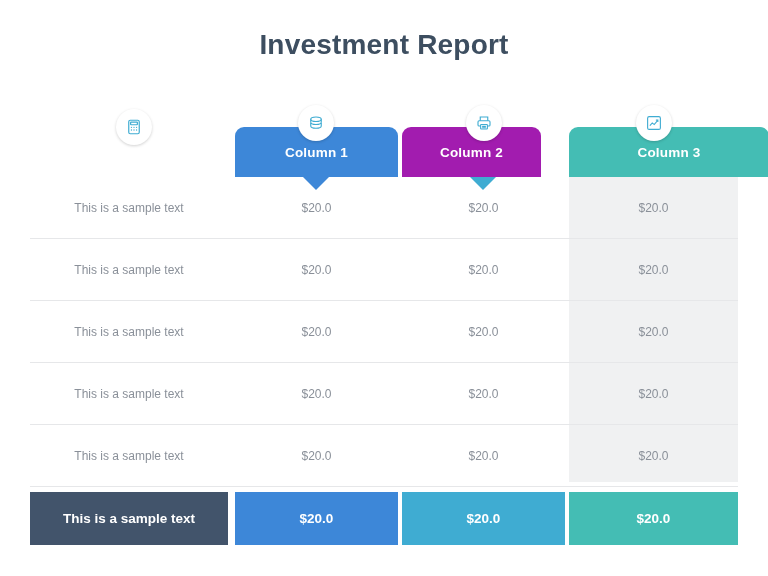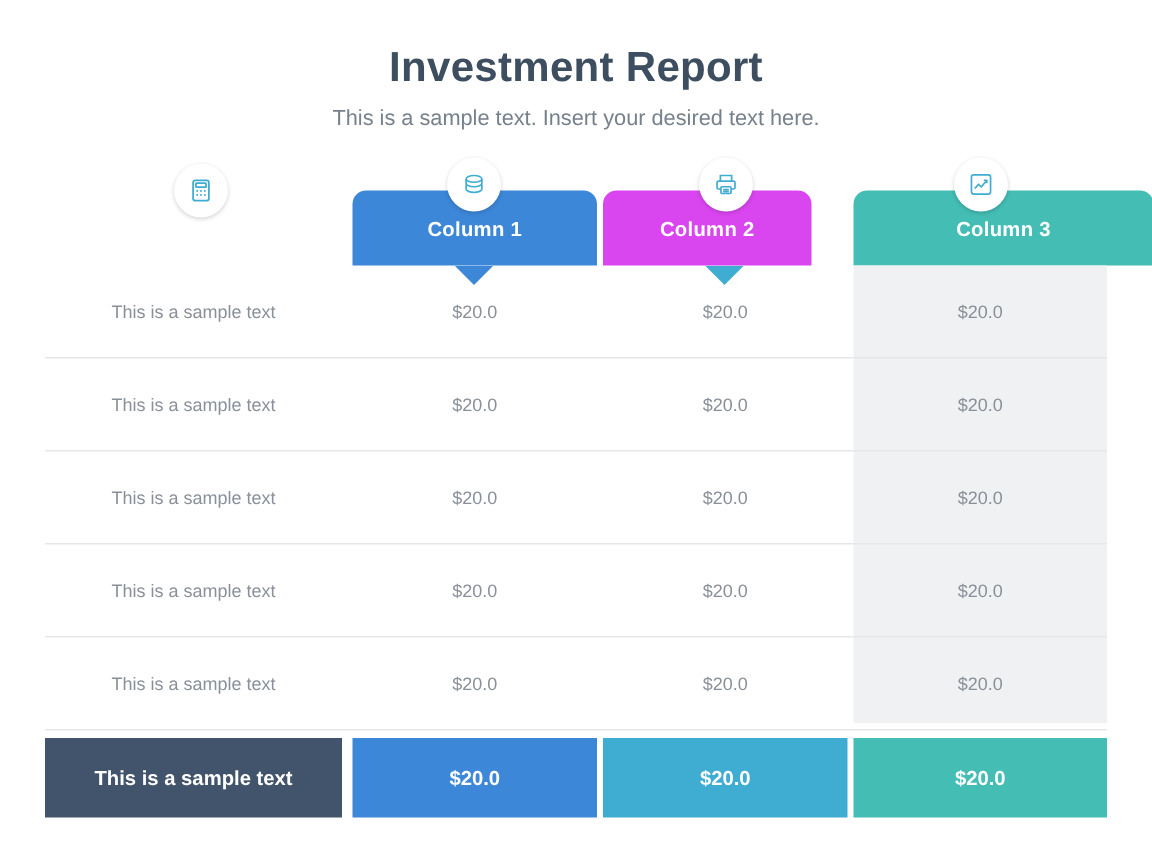--- a/index.html
+++ b/index.html
@@ -65,21 +65,21 @@
     align-items: center;
     justify-content: center;
     color: #ffffff;
     font-size: 13.5px;
     font-weight: bold;
     letter-spacing: 0.2px;
     box-sizing: border-box;
   }
   .head-cell.c0 { left: 0;     width: 198px; background: #42546b; border-radius: 9px 9px 0 9px; }
   .head-cell.c1 { left: 205px; width: 163px; background: #3d87d8; text-align: center; }
-  .head-cell.c2 { left: 372px; width: 139px; background: #d946ef; }
+  .head-cell.c2 { left: 372px; width: 139px; background: #a21caf; }
   .head-cell.c3 { left: 539px; width: 200px; background: #44bdb4; }
 
   
   .notch {
     position: absolute;
     top: 50px;
     width: 26px;
     height: 13px;
     clip-path: polygon(0 0, 100% 0, 50% 100%);
   }
@@ -164,21 +164,20 @@
   .total-cell.c2 { left: 372px; width: 163px; background: #3facd2; }
   .total-cell.c3 { left: 539px; width: 169px; background: #44bdb4; }
 </style>
 </head>
 <body>
 
 <div class="slide">
 
   <div class="title-block">
     <h1 class="slide-title">Investment Report</h1>
-    <p class="slide-subtitle">This is a sample text. Insert your desired text here.</p>
   </div>
 
   <div class="table-wrap">
 
     <div class="header-row">
       <div class="head-cell c1">
         <span>Column 1</span>
       </div>
       <div class="head-cell c2">
         <span>Column 2</span>

